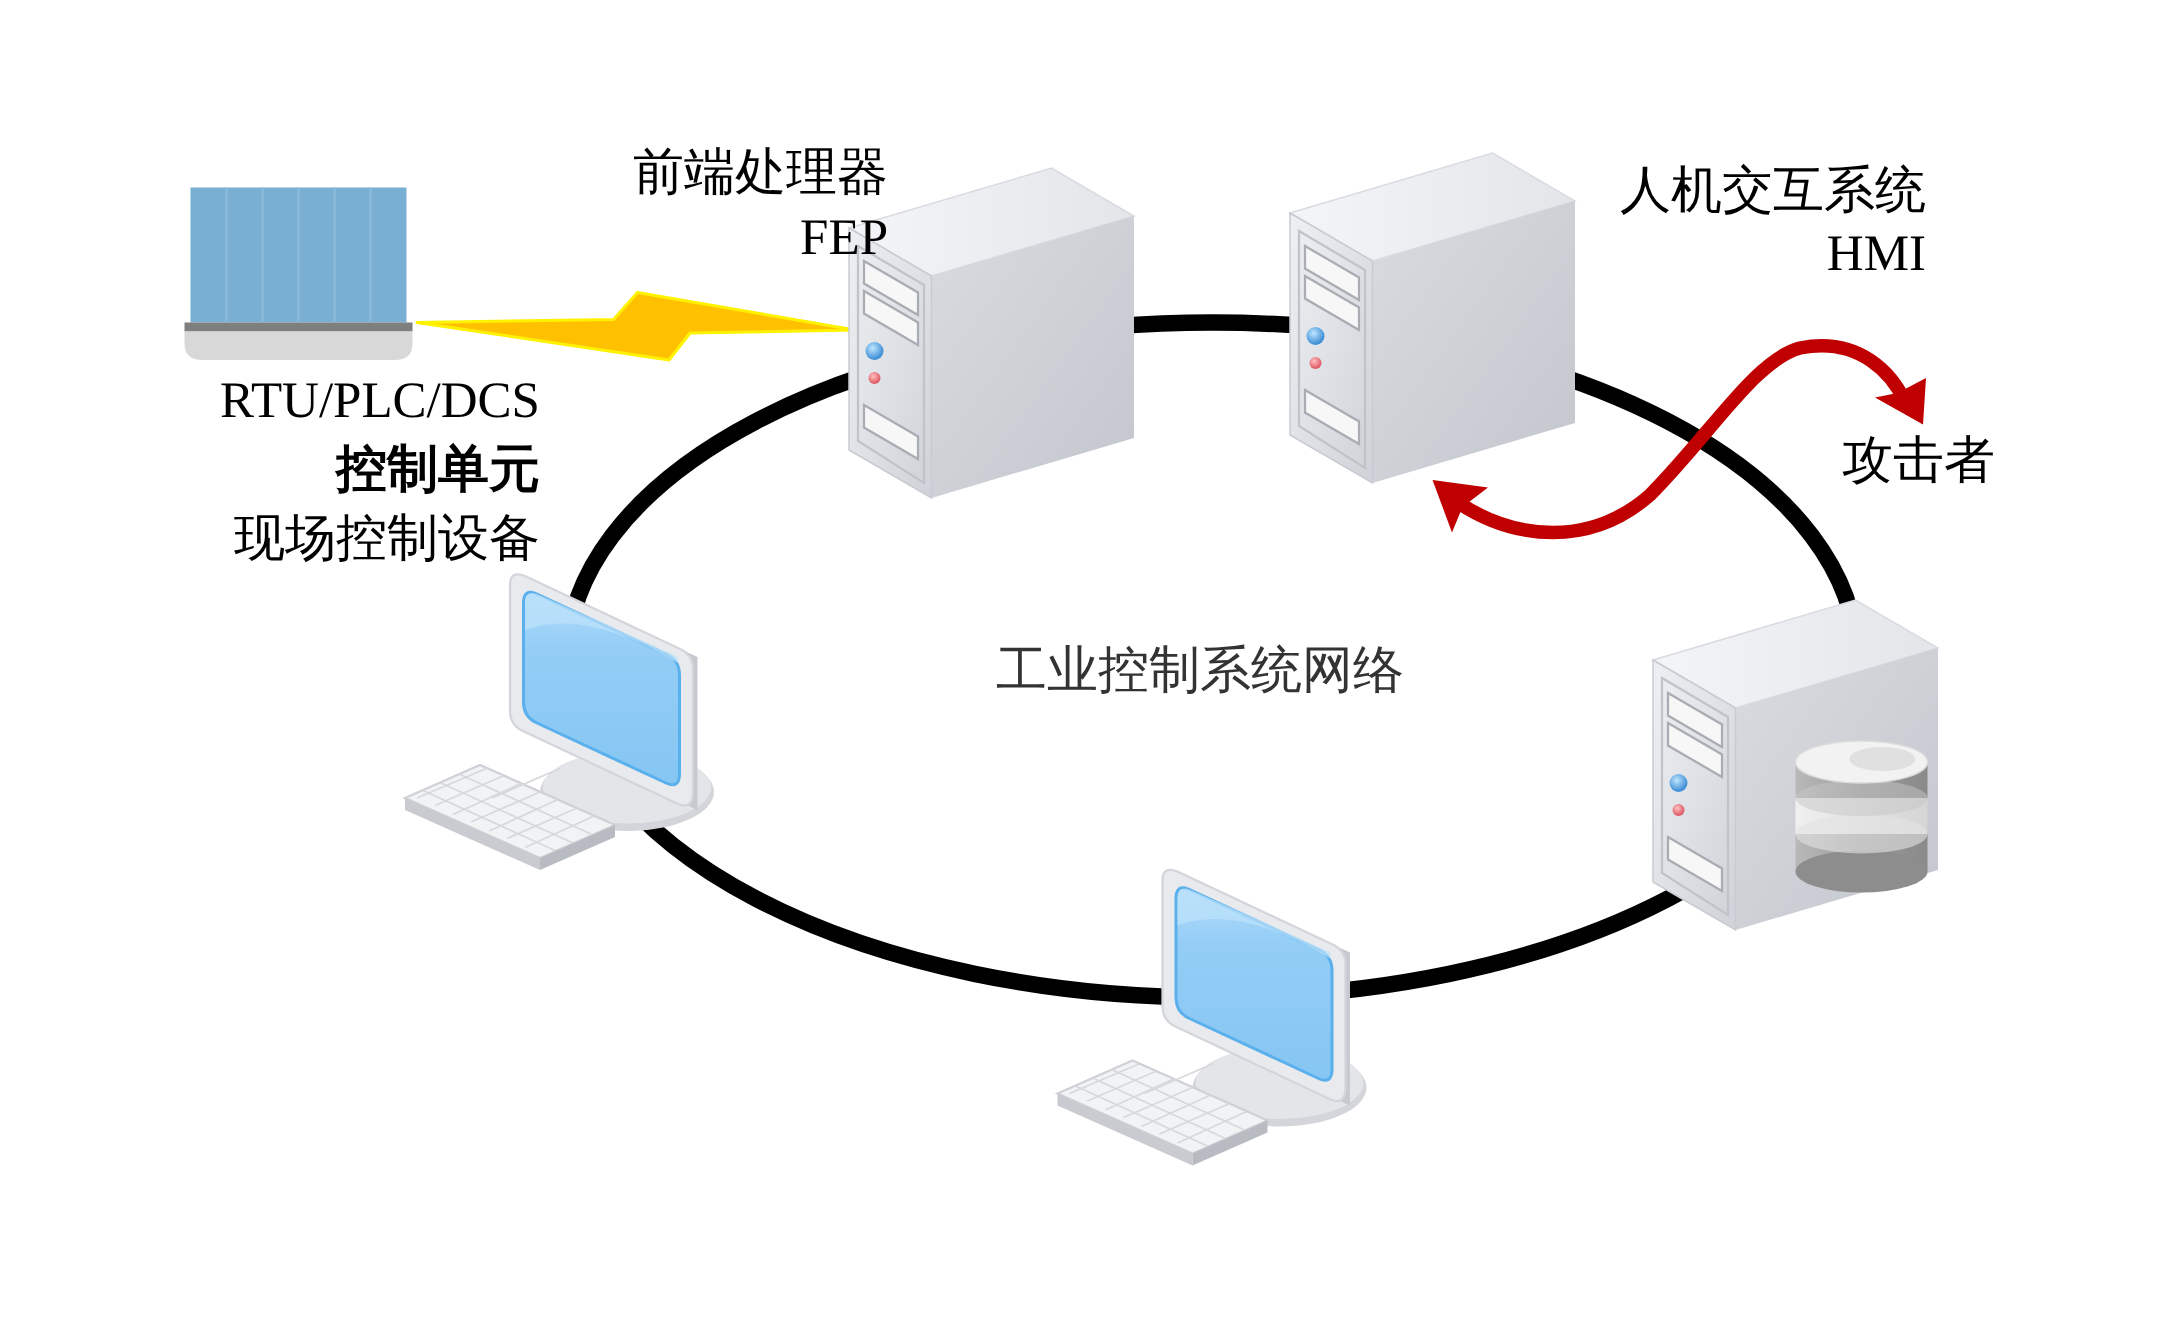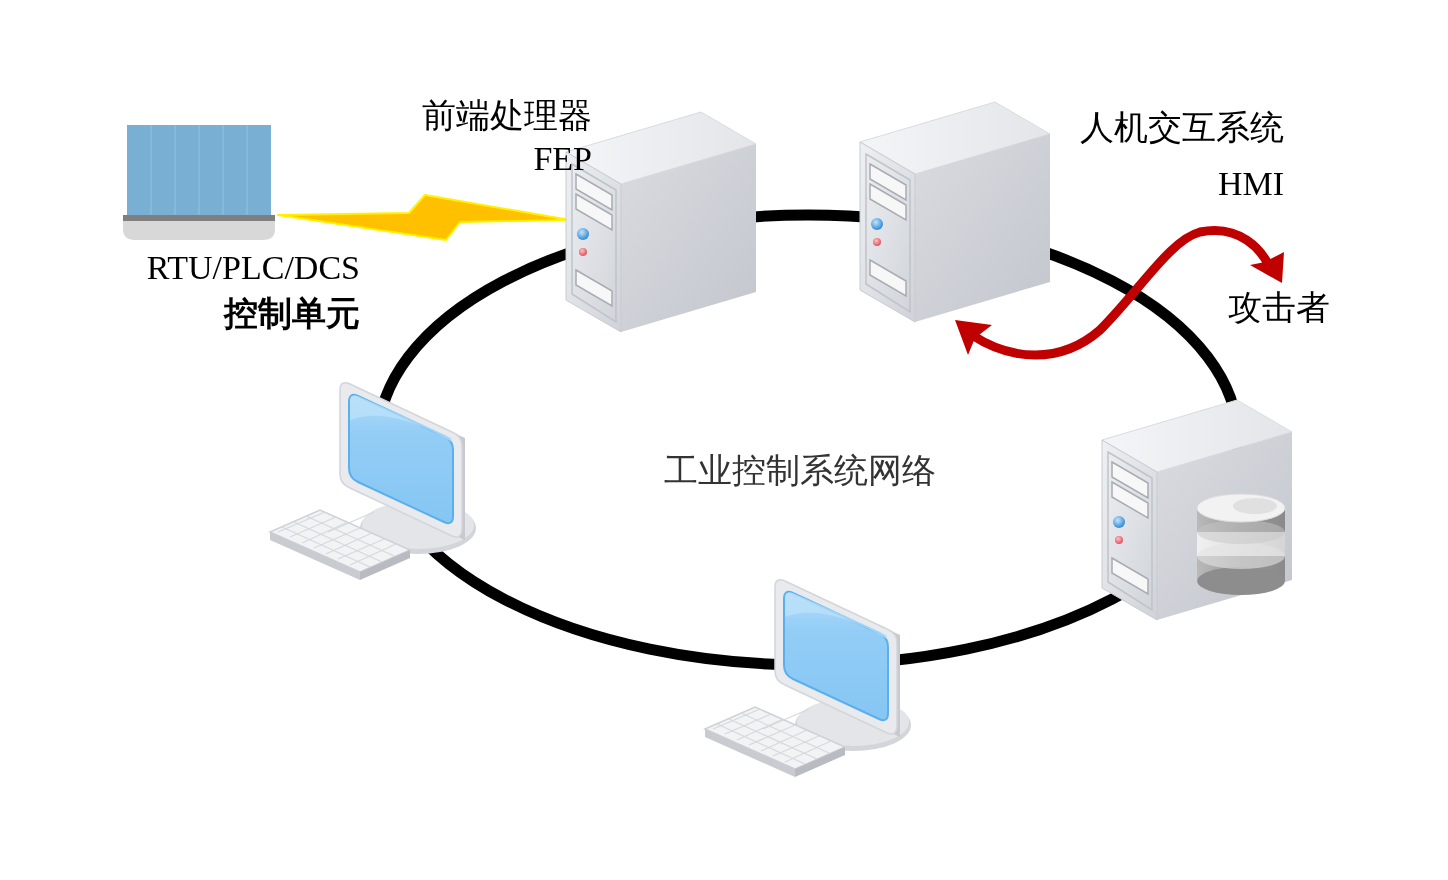--- a/index.html
+++ b/index.html
@@ -145,28 +145,29 @@
     <path d="M972,335 C1010,360 1060,365 1100,330 C1140,290 1170,240 1200,232 C1240,224 1262,250 1270,268" fill="none" stroke="#c00000" stroke-width="9" stroke-linecap="round"></path>
     <polygon points="955,320 992,325 975,338 968,355" fill="#c00000"></polygon>
     <polygon points="1284,252 1282,283 1250,265 1265,262" fill="#c00000"></polygon>
   </g>
 </svg>
 
   
   <div class="label" style="left:70px; top:248px; width:290px;">
     <div>RTU/PLC/DCS</div>
     <div style="margin-top:6px;font-weight:bold;">控制单元</div>
+    <div style="margin-top:6px;">现场控制设备</div>
   </div>
 
   <div class="label" style="left:392px; top:96px; width:200px;">
     <div>前端处理器</div>
     <div style="margin-top:3px;">FEP</div>
   </div>
 
   <div class="label" style="left:1052px; top:108px; width:232px;">
     <div>人机交互系统</div>
-    <div style="margin-top:16px;">HMI</div>
+    <div style="margin-top:2px;">HMI</div>
   </div>
 
   <div class="label" style="left:1210px; top:288px; width:120px;">攻击者</div>
 
-  <div class="center-label" style="left:664px; top:450px;">工业控制系统网络</div>
+  <div class="center-label" style="left:664px; top:427px;">工业控制系统网络</div>
 </div>
 
 </body></html>

